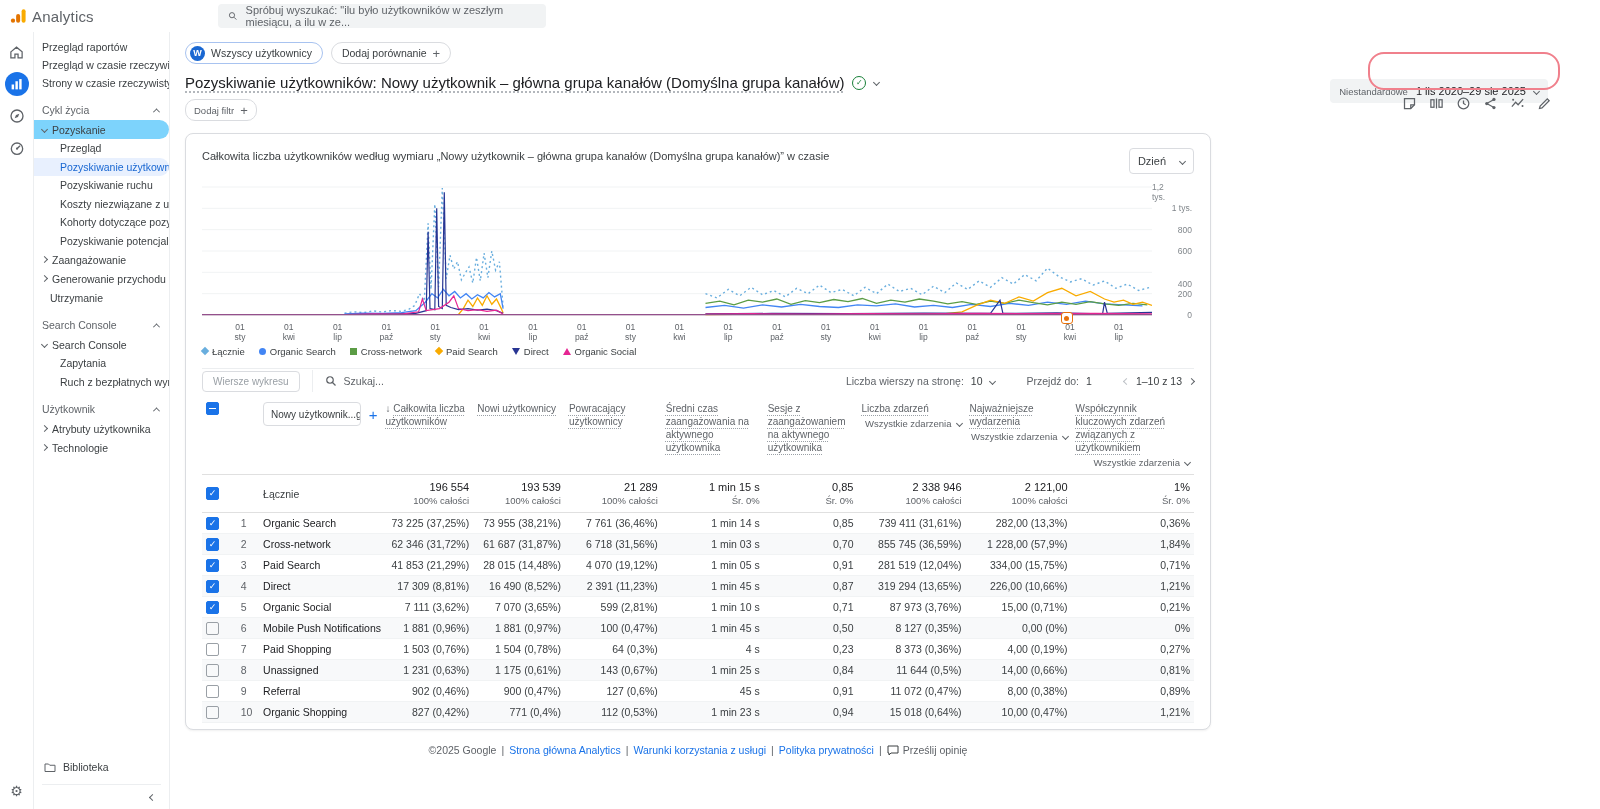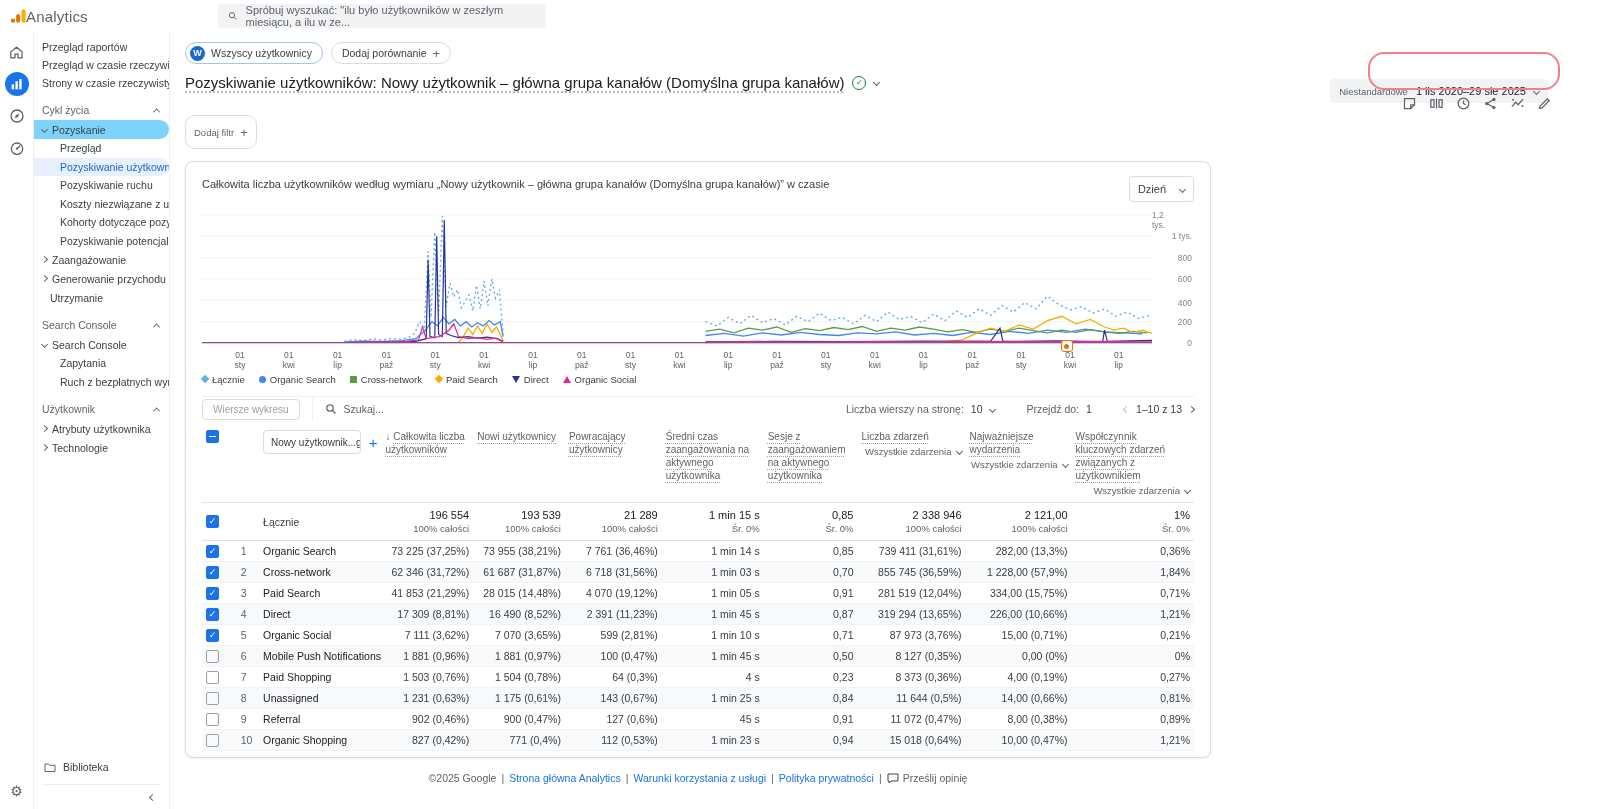--- a/index.html
+++ b/index.html
@@ -1,21 +1,21 @@
 <!DOCTYPE html>
 <html><head>
 <meta charset="utf-8">
 <style>
   * { margin:0; padding:0; box-sizing:border-box; }
   html,body { width:1600px; height:809px; overflow:hidden; background:#fff;
     font-family:"Liberation Sans", sans-serif; color:#202124; font-size:12px; }
 
   
   .topbar { height:32px; display:flex; align-items:center; position:relative; background:#fff; }
-  .logo { display:flex; align-items:center; padding-left:10px; width:170px; }
+  .logo { display:flex; align-items:center; gap:6px; padding-left:10px; width:170px; }
   .logo-name { font-size:15px; color:#5f6368; letter-spacing:.2px; }
   .searchbar { position:absolute; left:218px; top:4px; width:328px; height:24px; background:#f1f3f4;
     border-radius:4px; display:flex; align-items:center; gap:8px; padding:0 10px; color:#5f6368; font-size:11px; }
 
   
   .shell { display:flex; height:777px; }
   .rail { width:34px; border-right:1px solid #eceef0; display:flex; flex-direction:column; align-items:center;
     padding-top:8px; gap:8px; background:#fff; }
   .rail-btn { width:24px; height:24px; border-radius:50%; display:flex; align-items:center; justify-content:center; color:#5f6368; }
   .rail-btn.active { background:#1a73e8; color:#fff; }
@@ -50,21 +50,21 @@
   .chip.users { border-color:#a8c3f0; padding-left:4px; }
   .w-badge { width:15px; height:15px; border-radius:50%; background:#1967d2; color:#fff; font-size:9px;
     display:flex; align-items:center; justify-content:center; font-weight:bold; }
   .plus { color:#5f6368; font-size:13px; }
 
   .title-row { display:flex; align-items:center; gap:8px; margin-top:10px; }
   .page-title { font-size:15px; color:#202124; text-decoration:underline dotted #9aa0a6; text-underline-offset:4px; }
   .ok-badge { width:14px; height:14px; border:1.4px solid #188038; border-radius:50%; color:#188038;
     font-size:8px; display:flex; align-items:center; justify-content:center; }
   .filter-row { margin-top:8px; }
-  .chip.small { height:34px; font-size:9.5px; border-radius:10px; padding:0 8px; color:#5f6368;margin-top:16px; }
+  .chip.small { height:22px; font-size:9.5px; border-radius:10px; padding:0 8px; color:#5f6368; }
 
   .daterange { position:absolute; right:52px; top:28px; height:24px; background:#f1f3f4; border-radius:4px;
     display:flex; align-items:center; gap:8px; padding:0 9px;margin-top:19px; }
   .daterange .typ { font-size:9.5px; color:#5f6368; }
   .daterange .rng { font-size:11px; color:#202124; }
   .annotation { position:absolute; right:40px; top:20px; width:192px; height:38px; border:2px solid #f0808c;
     border-radius:16px; pointer-events:none; }
   .tool-icons { position:absolute; right:48px; top:64px; display:flex; gap:12px; align-items:center; color:#5f6368; }
   .tool-icons svg { display:block; }
 
@@ -432,21 +432,21 @@
                 <div class="anomaly" style="left: calc(91% - 6px);">
                   <i></i>
                 </div>
               </div>
           </div>
           <div class="ylabels" id="ylabels">
               <div style="top: -2px; right: 16px; left: auto;">1,2 tys.</div>
               <div style="top: 19.3333px; right: 2px; left: auto;">1 tys.</div>
               <div style="top: 40.6667px; right: 2px; left: auto;">800</div>
               <div style="top: 62px; right: 2px; left: auto;">600</div>
-              <div style="top: 86px; right: 2px; left: auto;">400</div>
+              <div style="top: 95px; right: 2px; left: auto;">400</div>
               <div style="top: 104.667px; right: 2px; left: auto;">200</div>
               <div style="top: 126px; right: 2px; left: auto;">0</div>
             </div>
         </div>
         <div style="height:24px"></div>
         <div class="legend" id="legend">
             <span class="lg-item">
               <span class="mk diamond" style="background: rgb(105, 174, 222);"></span>
               <span>Łącznie</span>
             </span>

